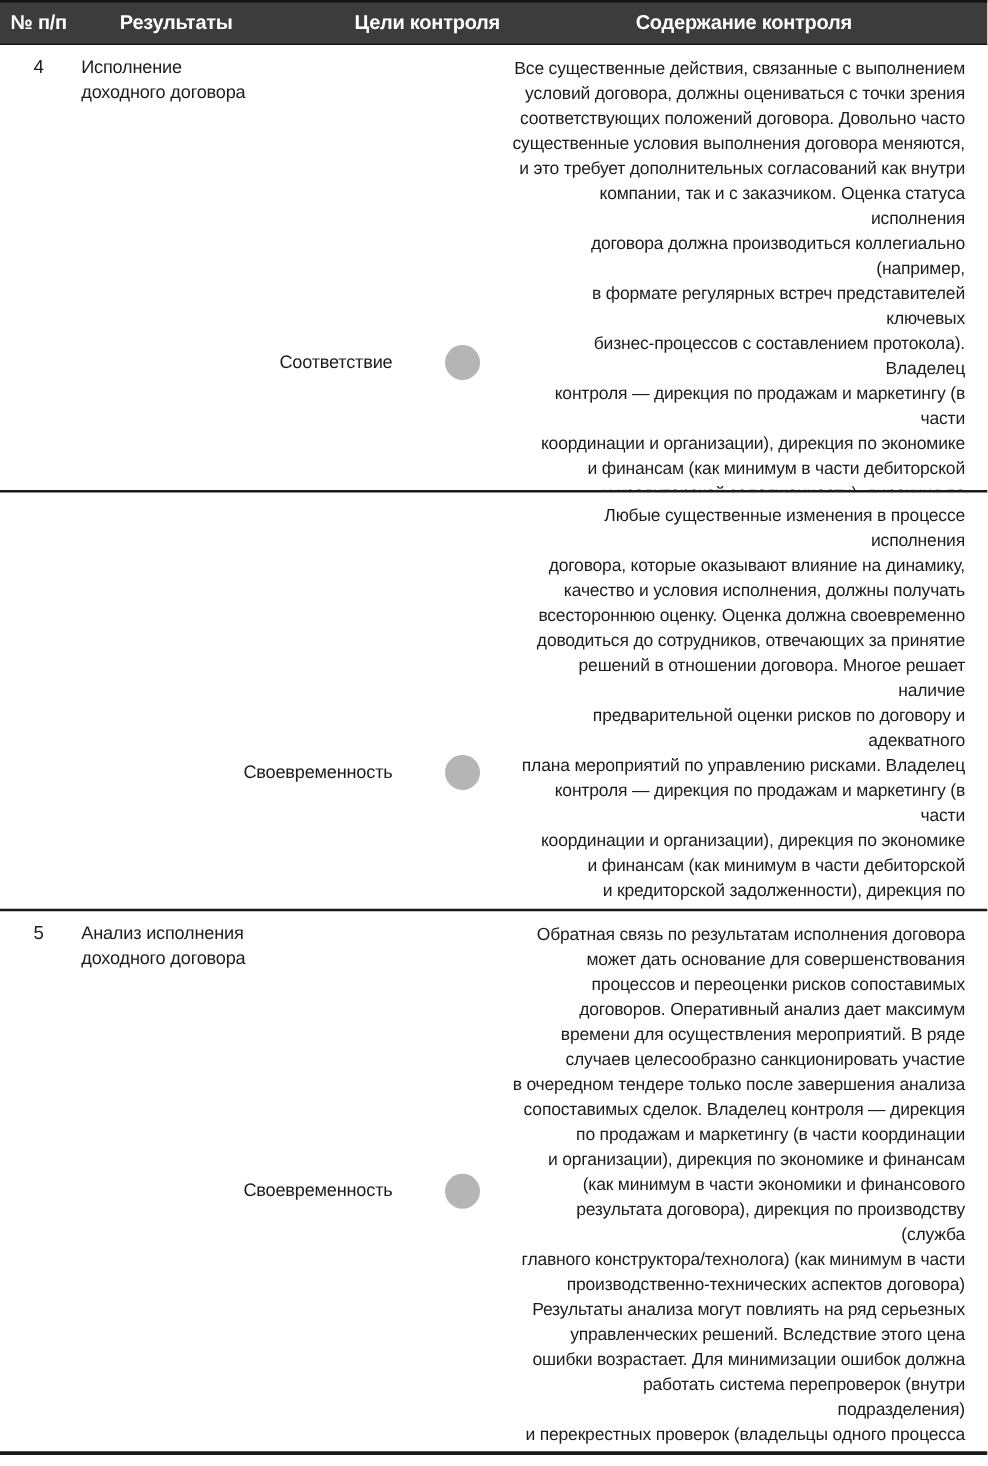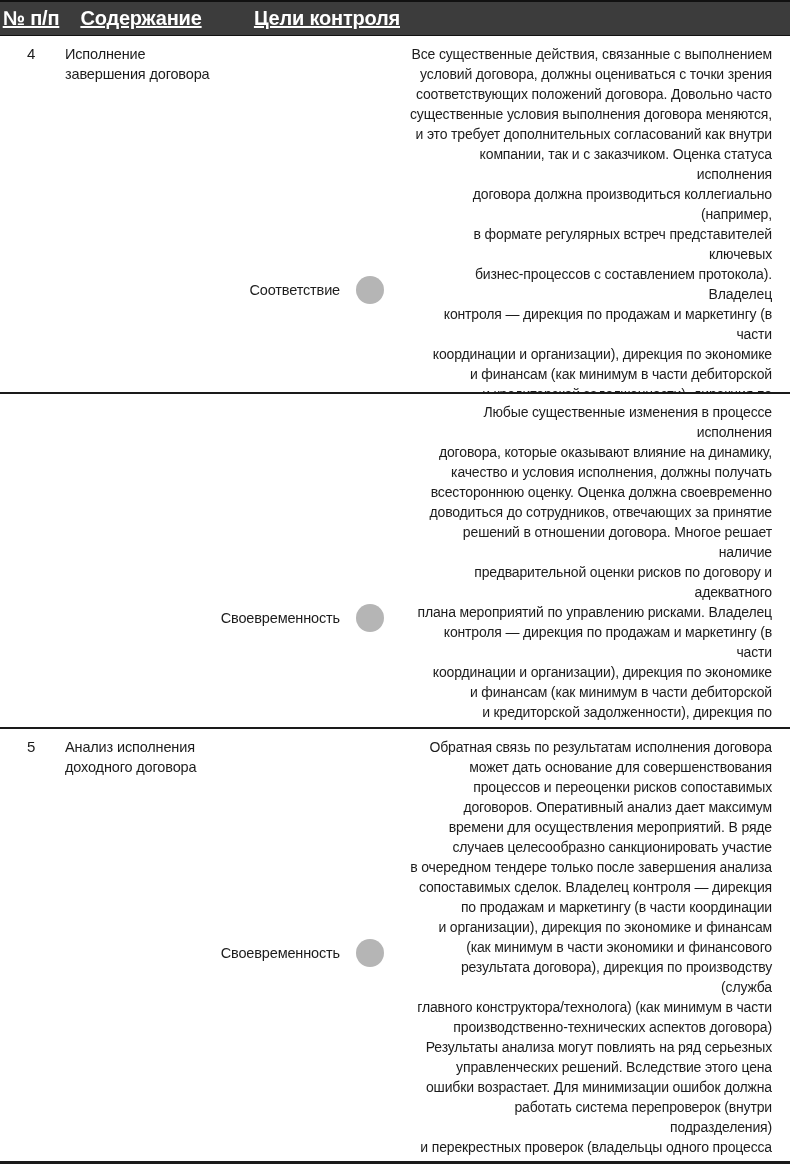--- a/index.html
+++ b/index.html
@@ -22,23 +22,22 @@
   .thead{
     display:grid;
     grid-template-columns:62px 158px 180px 1fr;
     height:36px;
     background:var(--header-bg);
     color:var(--header-text);
     border-top:2px solid #111;
     border-bottom:1px solid #111;
     align-items:center;
     font-weight:bold;
-    font-size:20px;
+    font-size:16px;
     letter-spacing:-0.2px;
-    text-decoration:underline;
   }
   .thead .h-num{text-align:center;}
   .thead .h-sub{text-align:center;}
   .thead .h-goal{text-align:right;padding-left:8px;}
   .thead .h-content{text-align:center;}
   .trow{
     display:grid;
     grid-template-columns:62px 158px 180px 1fr;
     overflow:hidden;
   }
@@ -59,21 +58,21 @@
   }
   .c-sub{
     padding:8px 6px 0 3px;
     white-space:pre-line;
     font-size:14.5px;
   }
   .c-goal{
     display:flex;
     align-items:center;
     justify-content:flex-end;
-    gap:16px;
+    gap:42px;
     padding-right:16px;
   }
   .goal-label{
     font-size:14.5px;
     white-space:nowrap;
   }
   .dot{
     width:28px;
     height:28px;
     border-radius:50%;
@@ -86,28 +85,29 @@
     text-align:right;
   }
 </style>
 </head>
 <body>
 
 <div class="page">
 
   <div class="thead">
     <div class="h-num">№ п/п</div>
-    <div class="h-sub">Содержание</div>
+    <div class="h-sub">Результаты</div>
     <div class="h-goal">Цели контроля</div>
+    <div class="h-content">Содержание контроля</div>
   </div>
 
   <div class="trow row-4a">
     <div class="cell c-num">4</div>
     <div class="cell c-sub">Исполнение
-завершения договора</div>
+доходного договора</div>
     <div class="cell c-goal">
       <span class="goal-label">Соответствие</span>
       <span class="dot"></span>
     </div>
     <div class="cell c-content">Все существенные действия, связанные с выполнением
 условий договора, должны оцениваться с точки зрения
 соответствующих положений договора. Довольно часто
 существенные условия выполнения договора меняются,
 и это требует дополнительных согласований как внутри
 компании, так и с заказчиком. Оценка статуса исполнения

